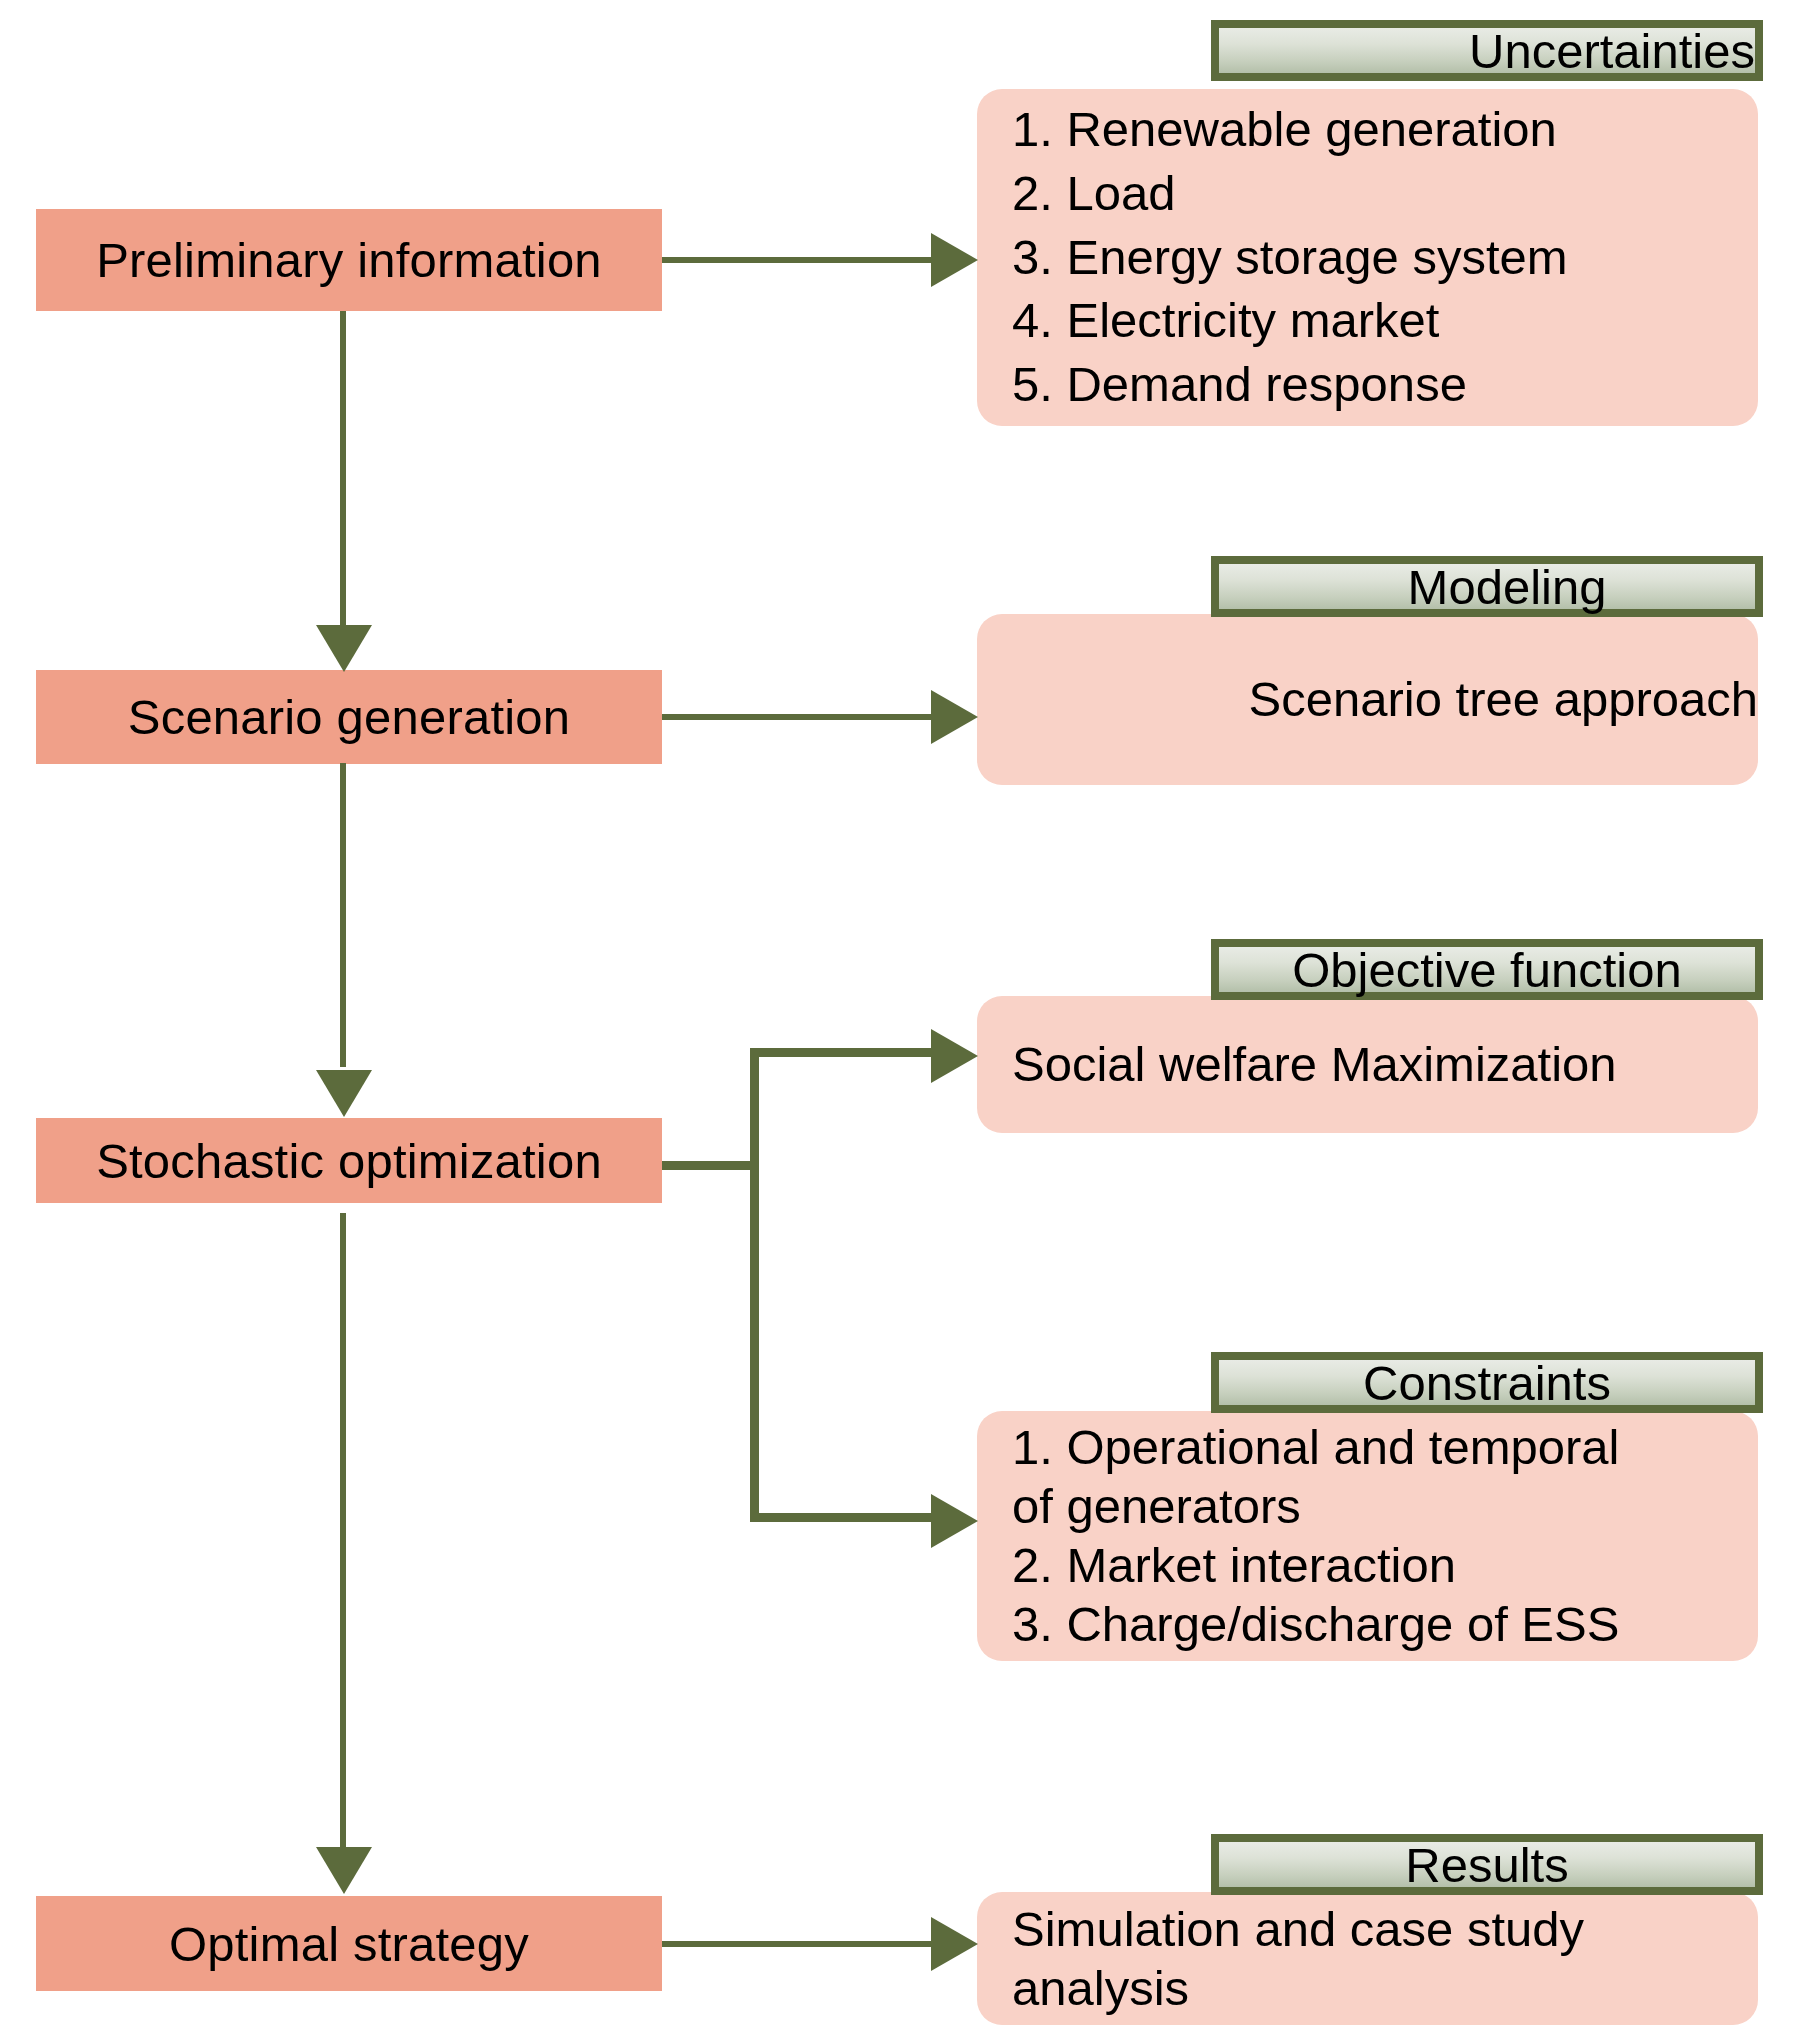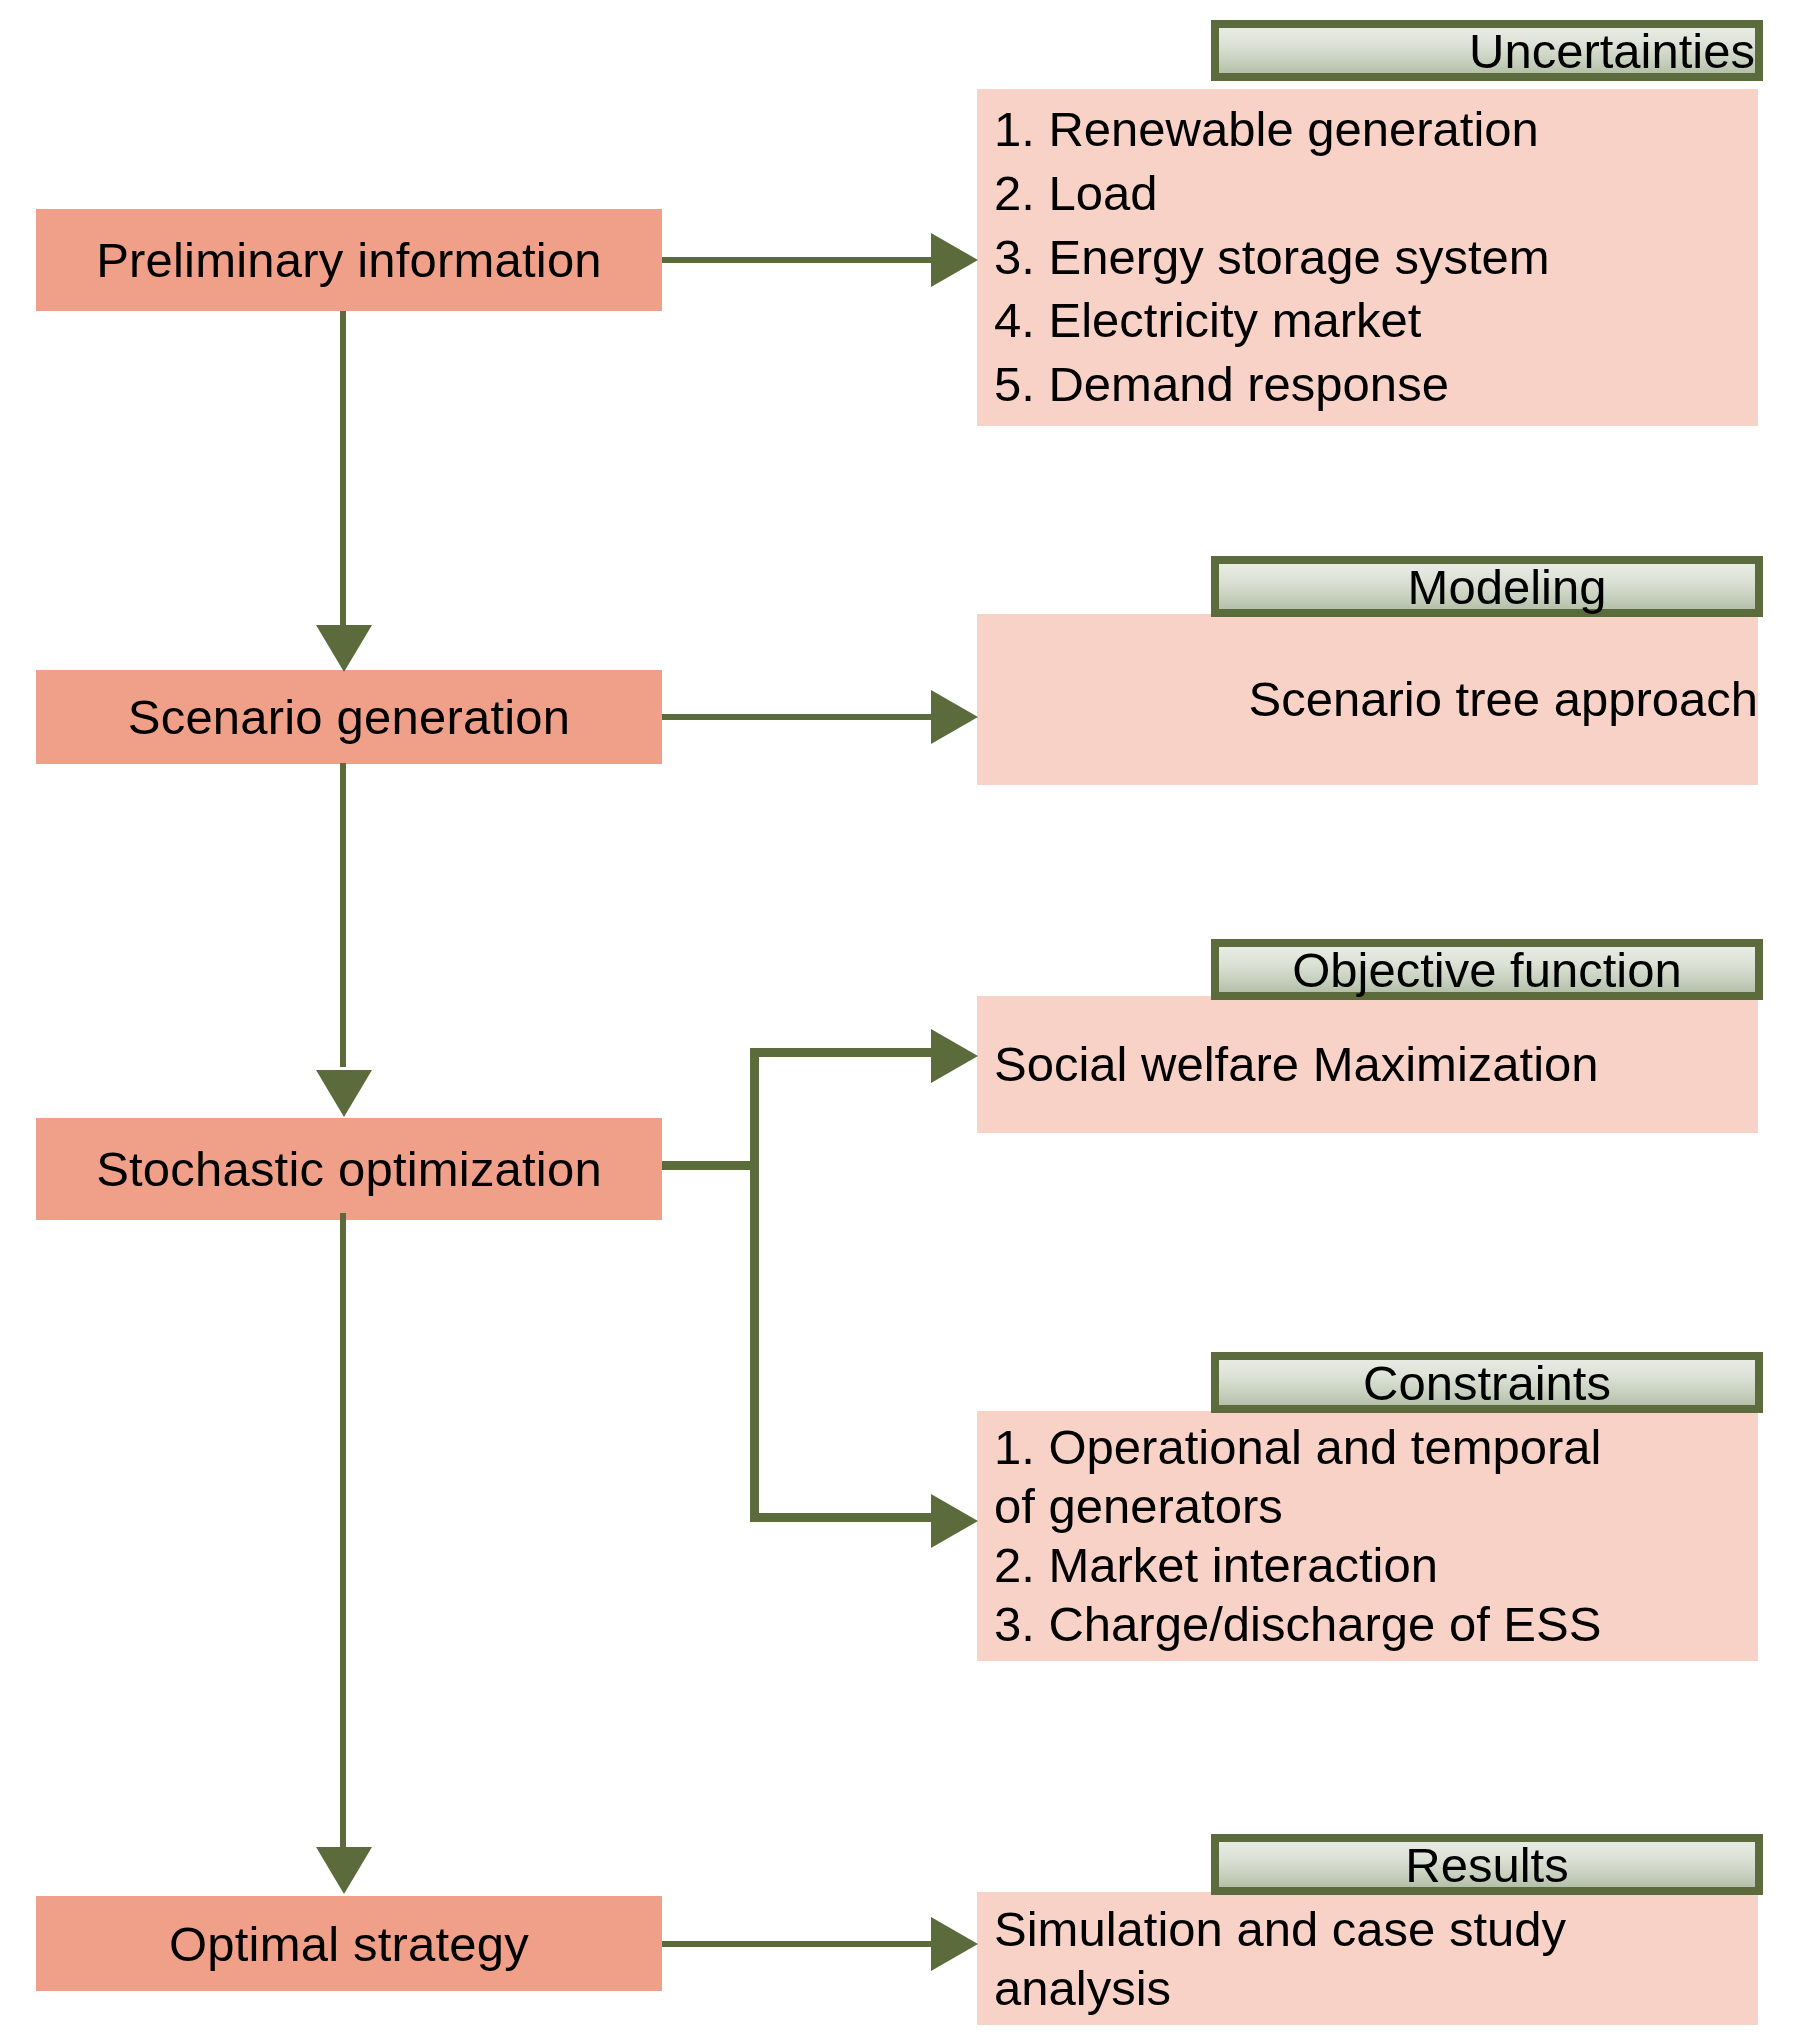--- a/index.html
+++ b/index.html
@@ -47,22 +47,23 @@
   }
 
   
   .panel-body {
     position: absolute;
     background: #F9D2C7;
     box-sizing: border-box;
     display: flex;
     flex-direction: column;
     justify-content: center;
-    padding-left: 17px;
+    padding-left: 35px;
     z-index: 1;
+    border-radius: 25px;
   }
   .panel-body .line {
     font-size: 49px;
     color: #000000;
     line-height: 1.30;
     white-space: nowrap;
   }
   .panel-body.tight .line { line-height: 1.20; }
 
   
@@ -104,21 +105,21 @@
 <div id="canvas">
 
   <div class="flow-box" style="left:36px; top:209px; width:626px; height:102px;">
     <span>Preliminary information</span>
   </div>
 
   <div class="flow-box" style="left:36px; top:670px; width:626px; height:94px;">
     <span>Scenario generation</span>
   </div>
 
-  <div class="flow-box" style="left:36px; top:1118px; width:626px; height:102px;">
+  <div class="flow-box" style="left:36px; top:1118px; width:626px; height:85px;">
     <span>Stochastic optimization</span>
   </div>
 
   <div class="flow-box" style="left:36px; top:1896px; width:626px; height:95px;">
     <span>Optimal strategy</span>
   </div>
 
   <div class="vline" style="left:340px; top:311px; height:317px;"></div>
   <div class="arrow-down" style="left:316px; top:625px;"></div>
 

